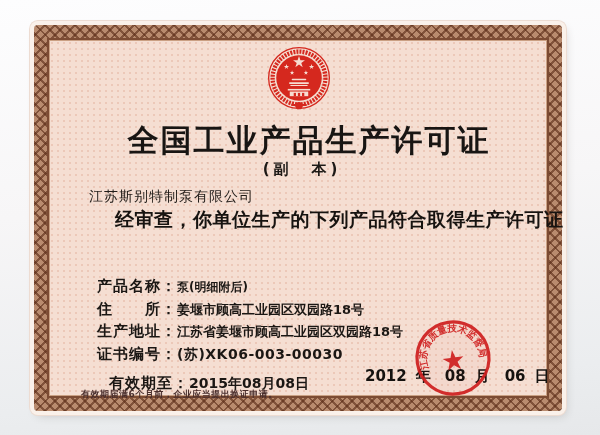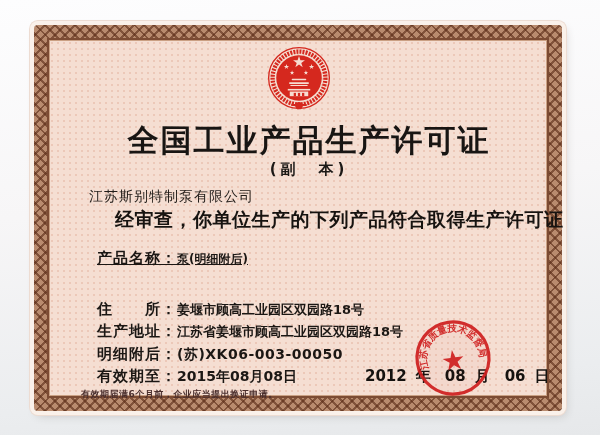--- a/index.html
+++ b/index.html
@@ -30,34 +30,34 @@
     box-shadow:inset 0 0 0 1px #caa083;
   }
   .abs{position:absolute;}
   .emblem{left:217px;top:6px;width:66px;height:68px;}
   .title{
     left:9px;top:80px;width:502px;text-align:center;
     font-size:31px;font-weight:800;color:#181513;letter-spacing:2px;
     white-space:nowrap;
   }
   .subtitle{
-    left:9px;top:120px;width:502px;text-align:center;
+    left:2px;top:120px;width:502px;text-align:center;
     font-size:15px;font-weight:700;color:#1c1916;letter-spacing:4px;
   }
   .company{left:40px;top:148px;font-size:14px;font-weight:400;color:#211c18;letter-spacing:1px;}
   .stmt1{left:66px;top:167px;font-size:19px;font-weight:800;color:#171310;letter-spacing:0.5px;white-space:nowrap;}
   .stmt2{left:15px;top:195px;font-size:19px;font-weight:800;color:#171310;letter-spacing:0.5px;}
   .row{left:48px;white-space:pre;color:#1b1714;}
   .row .lbl{font-size:15px;font-weight:800;letter-spacing:1px;}
   .row .val{font-weight:700;}
-  .r0{top:208px;text-decoration:underline;} .r0 .val{font-size:12px;}
+  .r0{top:236px;} .r0 .val{font-size:12px;}
   .r1{top:259px;} .r1 .val{font-size:13px;margin-top:14px;}
   .r2{top:281px;} .r2 .val{font-size:13px;}
   .r3{top:304px;} .r3 .val{font-size:14px;letter-spacing:.5px;}
-  .r4{top:326px;} .r4 .val{font-size:14px;}
+  .r4{top:333px;margin-left:12px;} .r4 .val{font-size:14px;}
   .note{left:32px;top:348px;font-size:9px;font-weight:700;color:#4a2e2c;letter-spacing:.5px;}
   .issue-date{left:316px;top:327px;font-size:15px;font-weight:800;color:#15120f;white-space:nowrap;}
   .issue-date span{display:inline-block;}
   .d-y{margin-left:0;} .d-yu{margin-left:9px;} .d-m{margin-left:14px;}
   .d-mu{margin-left:9px;} .d-d{margin-left:15px;} .d-du{margin-left:9px;}
   .seal{left:364px;top:278px;width:80px;height:80px;opacity:.92;transform:rotate(-8deg);}
   .seal text{font-size:9.5px;font-weight:700;letter-spacing:1px;}
 </style>
 </head>
 <body>
@@ -105,21 +105,21 @@
 
       <div class="abs title">全国工业产品生产许可证</div>
       <div class="abs subtitle">(副　本)</div>
 
       <div class="abs company">江苏斯别特制泵有限公司</div>
       <div class="abs stmt1">经审查，你单位生产的下列产品符合取得生产许可证</div>
 
       <div class="abs row r0"><span class="lbl">产品名称：</span><span class="val">泵(明细附后)</span></div>
       <div class="abs row r1"><span class="lbl">住　　所：</span><span class="val">姜堰市顾高工业园区双园路18号</span></div>
       <div class="abs row r2"><span class="lbl">生产地址：</span><span class="val">江苏省姜堰市顾高工业园区双园路18号</span></div>
-      <div class="abs row r3"><span class="lbl">明细附后：</span><span class="val">(苏)XK06-003-00050</span></div>
+      <div class="abs row r3"><span class="lbl">证书编号：</span><span class="val">(苏)XK06-003-00030</span></div>
       <div class="abs row r4"><span class="lbl">有效期至：</span><span class="val">2015年08月08日</span></div>
 
       <div class="abs note">有效期届满6个月前，企业应当提出换证申请。</div>
 
       <div class="abs issue-date">
         <span class="d-y">2012</span><span class="d-yu">年</span><span class="d-m">08</span><span class="d-mu">月</span><span class="d-d">06</span><span class="d-du">日</span>
       </div>
 
       <svg class="abs seal" viewBox="0 0 80 80">
         <defs>

